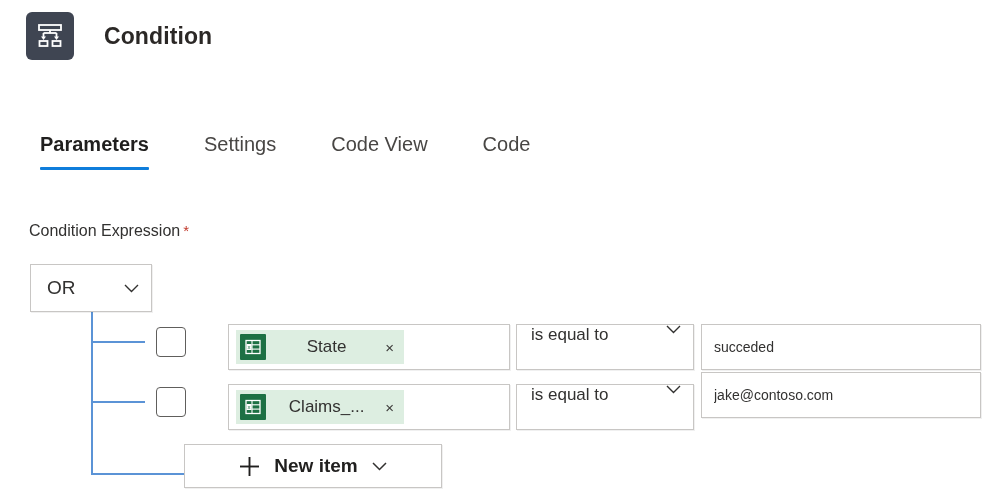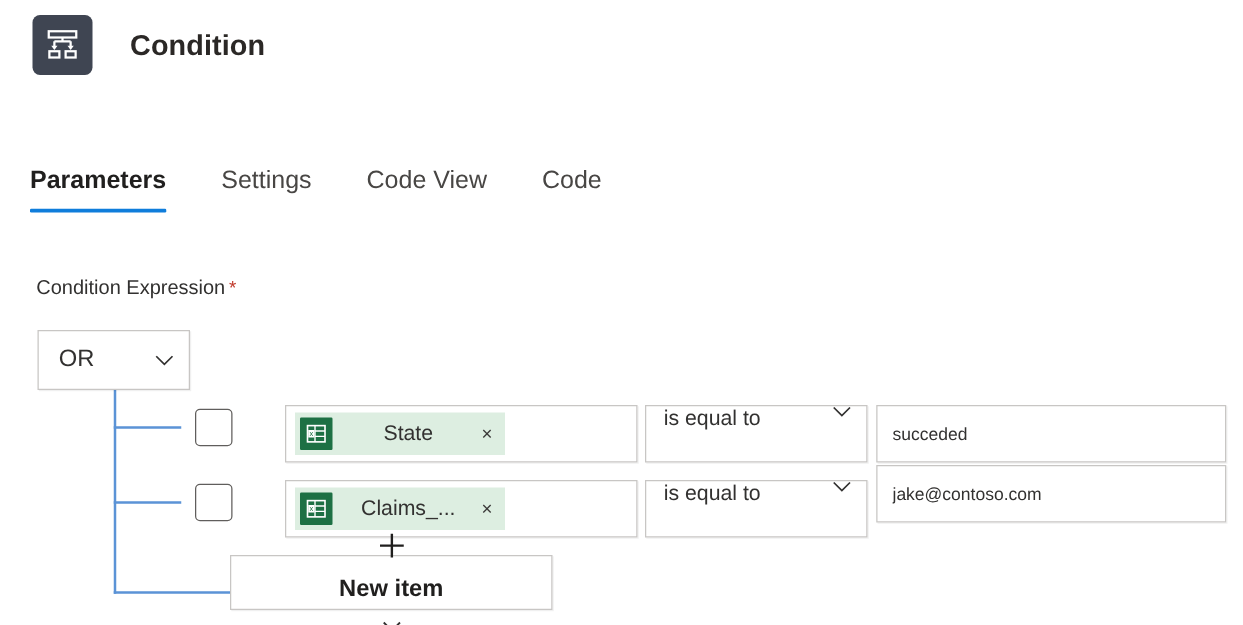--- a/index.html
+++ b/index.html
@@ -40,25 +40,25 @@
     font-size: 23px;
     font-weight: 600;
     color: #2b2826;
     letter-spacing: .1px;
     white-space: nowrap;
   }
 
   
   .tabs {
     position: absolute;
-    left: 24px;
+    left: 40px;
     top: 133px;
     display: flex;
     align-items: flex-end;
-    gap: 0;
+    gap: 11px;
   }
   .tab {
     position: relative;
     font-size: 20px;
     color: #484644;
     padding: 0 22px 14px 0;
     margin-right: 22px;
     white-space: nowrap;
     cursor: pointer;
     background: none;
@@ -261,21 +261,20 @@
     height: 44px;
     border: 1px solid #c8c6c4;
     background: #ffffff;
     box-sizing: border-box;
     display: flex;
     align-items: center;
     justify-content: center;
     gap: 14px;
     cursor: pointer;
     box-shadow: 1px 1px 0 rgba(0,0,0,.06);
-    flex-direction: column;
   }
   .plus-icon {
     width: 21px;
     height: 21px;
     flex: none;
   }
   .plus-icon svg { display: block; }
   .new-item .label {
     font-size: 19px;
     font-weight: 700;

